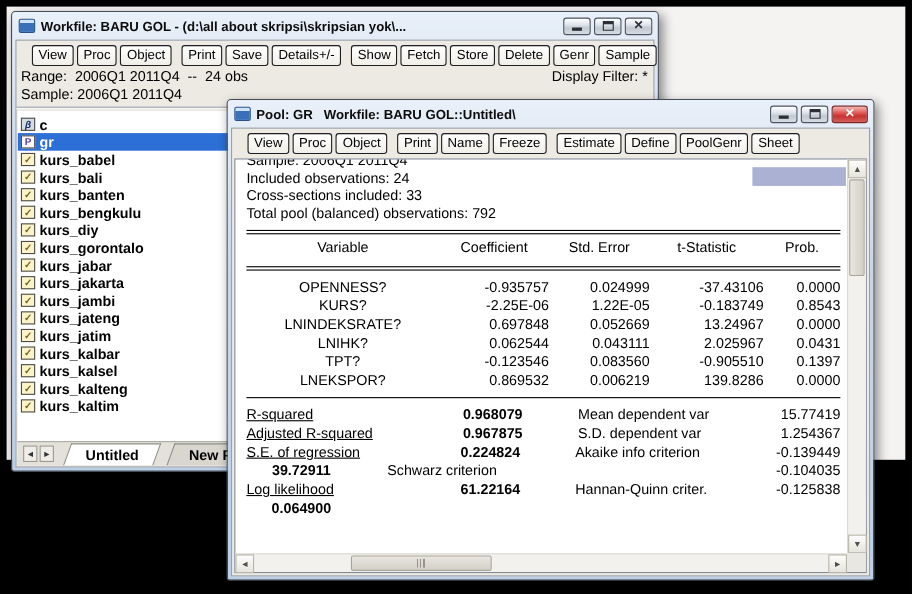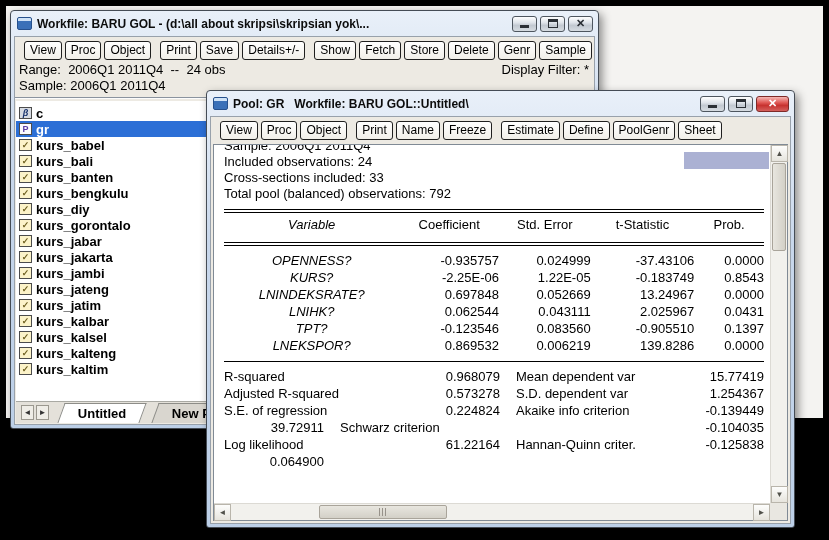--- a/index.html
+++ b/index.html
@@ -24,21 +24,21 @@
           display:flex; align-items:center; justify-content:center; cursor:default; }
   .cbtn.red { width:33px; border-color:#7e2a28;
           background:linear-gradient(#f4b7b4,#e05a56 40%,#c7322f 60%,#d4605c); }
   .ico-min { width:9px; height:3px; background:#2a2f35; margin-top:6px; }
   .ico-max { width:10px; height:9px; border:1px solid #2a2f35; border-top-width:3px; }
   .ico-x { font-style:normal; font-weight:bold; font-size:11px; line-height:1; color:#2a2f35; }
   .red .ico-x { color:#fff; }
 
   .body { position:absolute; left:3px; right:3px; top:25px; bottom:3px; background:#edeae3; border:1px solid #98a1ab; }
 
-  .toolbar { display:flex; align-items:center; gap:3px; padding:4px 9px 2px; }
+  .toolbar { display:flex; align-items:center; gap:3px; padding:4px 14px 2px; }
   .tbtn { font-family:inherit; font-size:12px; color:#000; background:linear-gradient(#ffffff,#f1efe9);
           border:1px solid #1f1f1f; border-radius:3px; padding:1px 5px 2px; white-space:nowrap; cursor:default; }
   .grp { margin-left:6px; }
 
   
   .range-row { position:relative; height:16px; font-size:13px; line-height:16px; padding-left:4px; }
   .pre { white-space:pre; }
   .df { position:absolute; right:5px; top:0; }
   .sample-row { height:16px; font-size:13px; line-height:16px; padding-left:4px; }
   .hdiv { margin-top:3px; border-top:1px solid #8a939e; border-bottom:1px solid #fcfcfc; }
@@ -68,32 +68,32 @@
   .view { position:absolute; left:2px; right:2px; top:27px; bottom:2px; background:#fff; border:1px solid #808a95; }
   .pane { position:absolute; left:0; top:0; right:17px; bottom:17px; overflow:hidden;
           padding:0 6px 0 10px; font-size:13px; color:#000; }
   .iline { height:16px; line-height:16px; white-space:pre; }
   .clip  { margin-top:-7px; }
   .selbox { position:absolute; top:7px; right:18px; width:85px; height:17px; background:#abb1d3; }
   .dbl { height:4px; border-top:1px solid #000; border-bottom:1px solid #000; margin-top:7px; }
   .sline { border-top:1px solid #000; margin-top:7px; }
   .hrow { display:flex; height:21px; align-items:center; margin-top:1px; }
   .hrow span { text-align:center; }
-  .c-var { width:176px; text-align:center;font-style:italic; }
+  .c-var { width:176px; text-align:center; }
   .c-coef { width:100px; text-align:right; }
   .c-se  { width:92px;  text-align:right; }
   .c-t   { width:104px; text-align:right; }
   .c-p   { width:70px;  text-align:right; }
   .drow { display:flex; height:17px; line-height:17px; }
   .drow.first { margin-top:6px; }
   .srow { display:flex; height:17px; line-height:17px; }
   .srow.first { margin-top:6px; }
-  .s-l1 { width:176px; }
-  .s-v1 { width:100px; text-align:right; }
-  .s-l2 { width:186px; margin-left:16px; }
+  .s-l1 { width:176px;text-decoration:underline; }
+  .s-v1 { width:100px; text-align:center;font-weight:bold; }
+  .s-l2 { width:186px; margin-left:28px; }
   .s-v2 { flex:1; text-align:right; }
 
   
   .vscroll { position:absolute; top:0; right:0; bottom:17px; width:17px; background:#f2f1ed; border-left:1px solid #dcdad4; }
   .sbtn { position:absolute; width:17px; height:17px; background:linear-gradient(#fdfdfc,#e6e4dd);
           border:1px solid #b9b5ab; color:#50504a; font-size:8px; line-height:15px; text-align:center; }
   .sbtn.up { top:0; left:0; }  .sbtn.down { bottom:0; left:0; }
   .vthumb { position:absolute; left:1px; top:18px; width:14px; height:88px;
             background:linear-gradient(90deg,#e8e6df,#d3d0c7); border:1px solid #a9a49a; border-radius:2px; }
   .hscroll { position:absolute; left:0; right:17px; bottom:0; height:17px; background:#f2f1ed; border-top:1px solid #dcdad4; }
@@ -326,21 +326,21 @@
           <div class="sline"></div>
 
           <div class="srow first">
             <span class="s-l1">R-squared</span>
             <span class="s-v1">0.968079</span>
             <span class="s-l2">Mean dependent var</span>
             <span class="s-v2">15.77419</span>
           </div>
           <div class="srow">
             <span class="s-l1">Adjusted R-squared</span>
-            <span class="s-v1">0.573278</span>
+            <span class="s-v1">0.967875</span>
             <span class="s-l2">S.D. dependent var</span>
             <span class="s-v2">1.254367</span>
           </div>
           <div class="srow">
             <span class="s-l1">S.E. of regression</span>
             <span class="s-v1">0.224824</span>
             <span class="s-l2">Akaike info criterion</span>
             <span class="s-v2">-0.139449</span>
           </div>
           <div class="srow">

